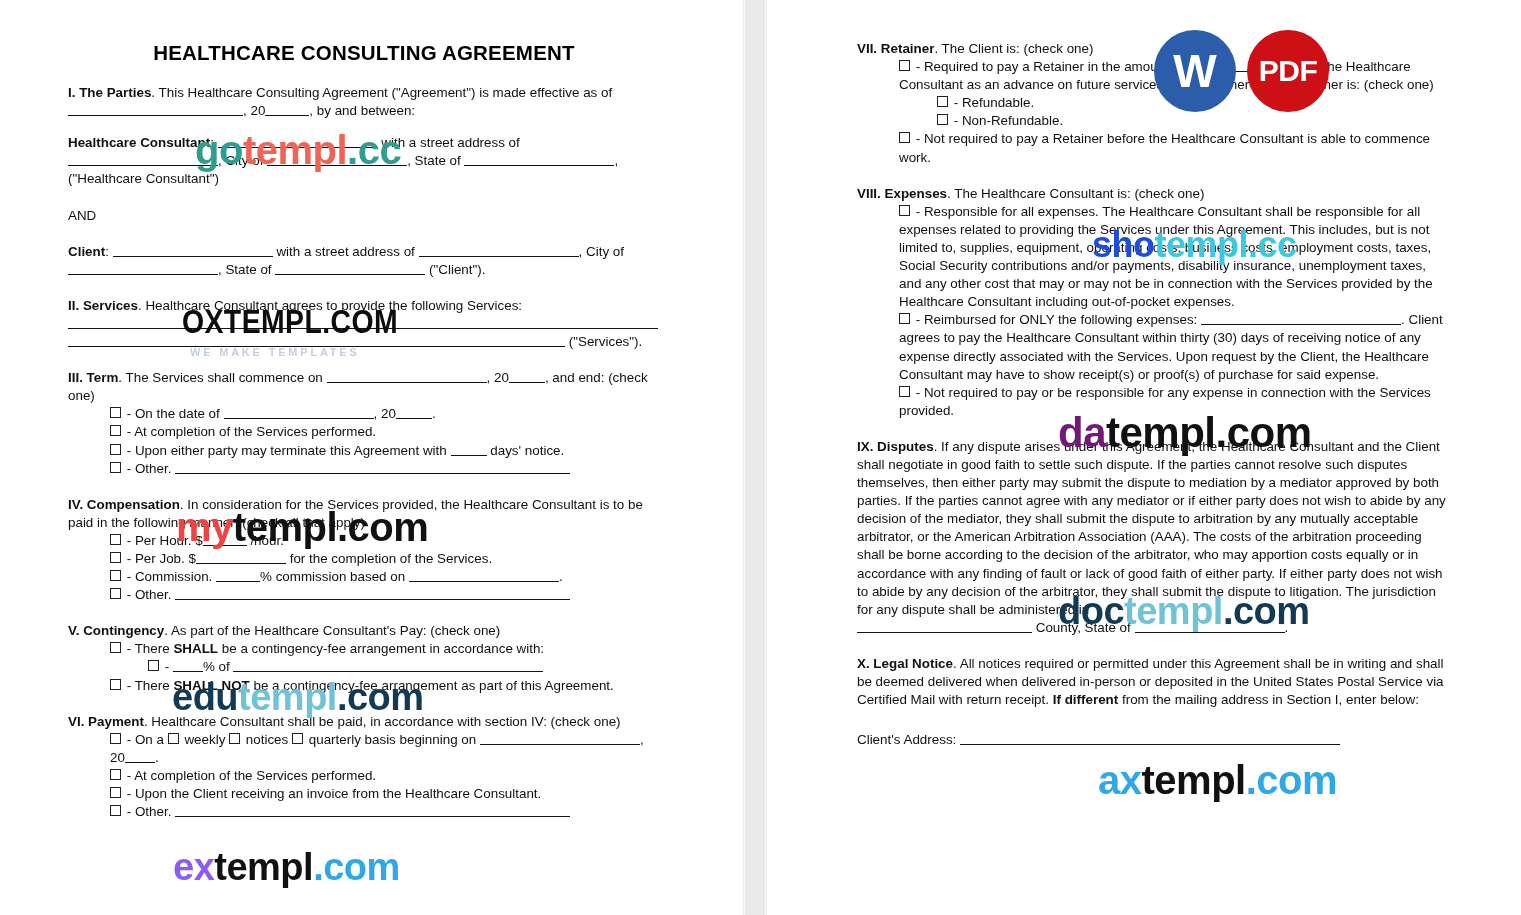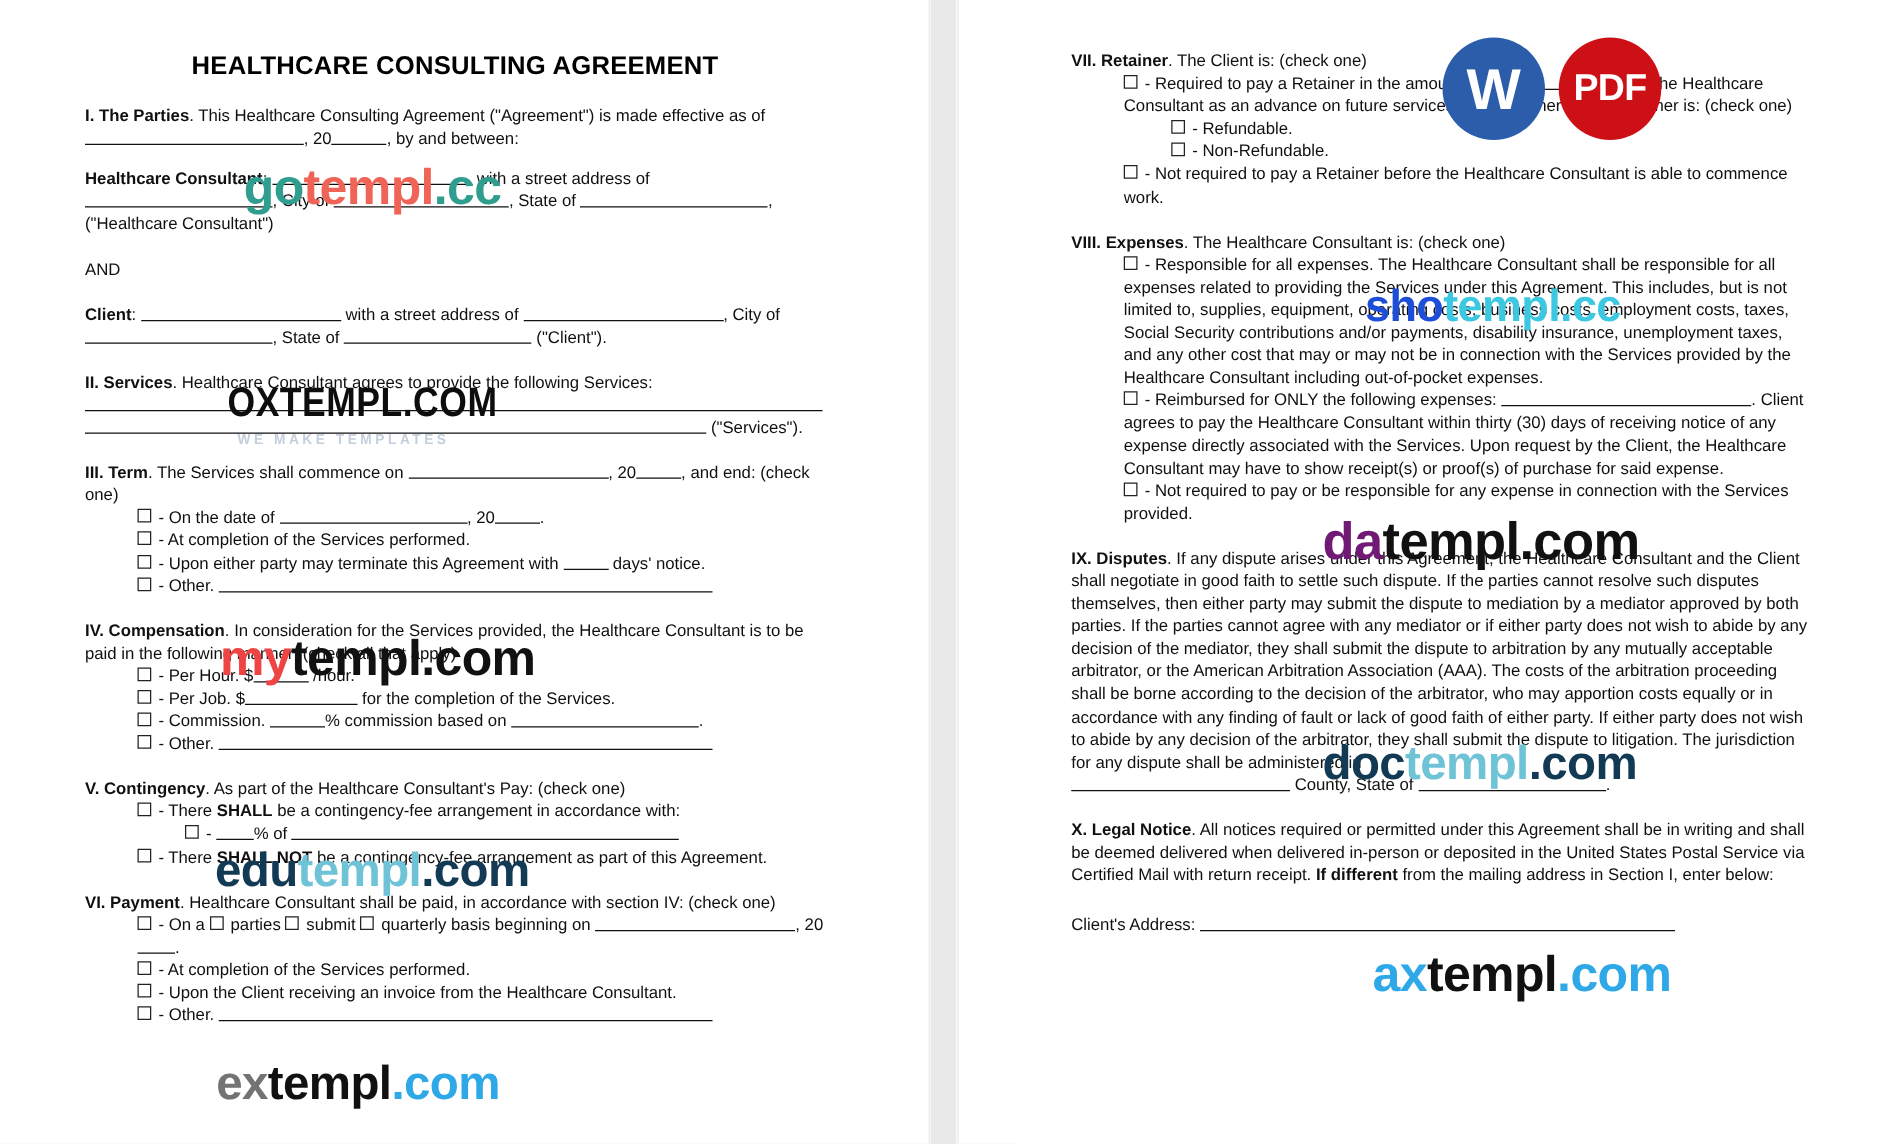--- a/index.html
+++ b/index.html
@@ -209,38 +209,38 @@
       <div class="gap-m"></div>
 
       <p class="para"><span class="b">V. Contingency</span><span>. As part of the Healthcare Consultant's Pay: (check one)</span></p>
       <p class="para indent1"><span class="cb"></span> <span>- There</span> <span class="b">SHALL</span> <span>be a contingency-fee arrangement in accordance with:</span></p>
       <p class="para indent2"><span class="cb"></span> <span>-</span> <span class="ul u30"></span><span>% of</span> <span class="ul u-rest3"></span></p>
       <p class="para indent1"><span class="cb"></span> <span>- There</span> <span class="b">SHALL NOT</span> <span>be a contingency-fee arrangement as part of this Agreement.</span></p>
 
       <div class="gap-m"></div>
 
       <p class="para"><span class="b">VI. Payment</span><span>. Healthcare Consultant shall be paid, in accordance with section IV: (check one)</span></p>
-      <p class="para indent1"><span class="cb"></span> <span>- On a</span> <span class="cb"></span> <span>parties</span> <span class="cb"></span> <span>submit</span> <span class="cb"></span> <span>quarterly basis beginning on</span>
+      <p class="para indent1"><span class="cb"></span> <span>- On a</span> <span class="cb"></span> <span>weekly</span> <span class="cb"></span> <span>notices</span> <span class="cb"></span> <span>quarterly basis beginning on</span>
       <span class="ul u160"></span><span>, 20</span><span class="ul u30"></span><span>.</span></p>
       <p class="para indent1"><span class="cb"></span> <span>- At completion of the Services performed.</span></p>
       <p class="para indent1"><span class="cb"></span> <span>- Upon the Client receiving an invoice from the Healthcare Consultant.</span></p>
       <p class="para indent1"><span class="cb"></span> <span>- Other.</span> <span class="ul u-rest"></span></p>
 
     </div>
 
     <div class="wm wm-gotempl"><span style="color:#2f9e8f">go</span><span style="color:#ef6457">templ</span><span style="color:#2f9e8f">.cc</span></div>
 
     <div class="wm wm-ox">OXTEMPL.COM</div>
     <div class="wm wm-ox-sub">WE MAKE TEMPLATES</div>
 
     <div class="wm wm-mytempl"><span style="color:#ef4444">my</span><span style="color:#111111">templ.com</span></div>
 
     <div class="wm wm-edu"><span style="color:#123a55">edu</span><span style="color:#6fc3d6">templ</span><span style="color:#123a55">.com</span></div>
 
-    <div class="wm wm-ex"><span style="color:#737373">ex</span><span style="color:#111111">templ</span><span style="color:#2fa8e8">.com</span></div>
+    <div class="wm wm-ex"><span style="color:#8b5cf6">ex</span><span style="color:#111111">templ</span><span style="color:#2fa8e8">.com</span></div>
   </div>
 
   <div class="gutter"></div>
 
   <div class="sheet sheet-right">
     <div class="col col-right">
 
       <div style="height:40px"></div>
 
       <p class="para"><span class="b">VII. Retainer</span><span>. The Client is: (check one)</span></p>

